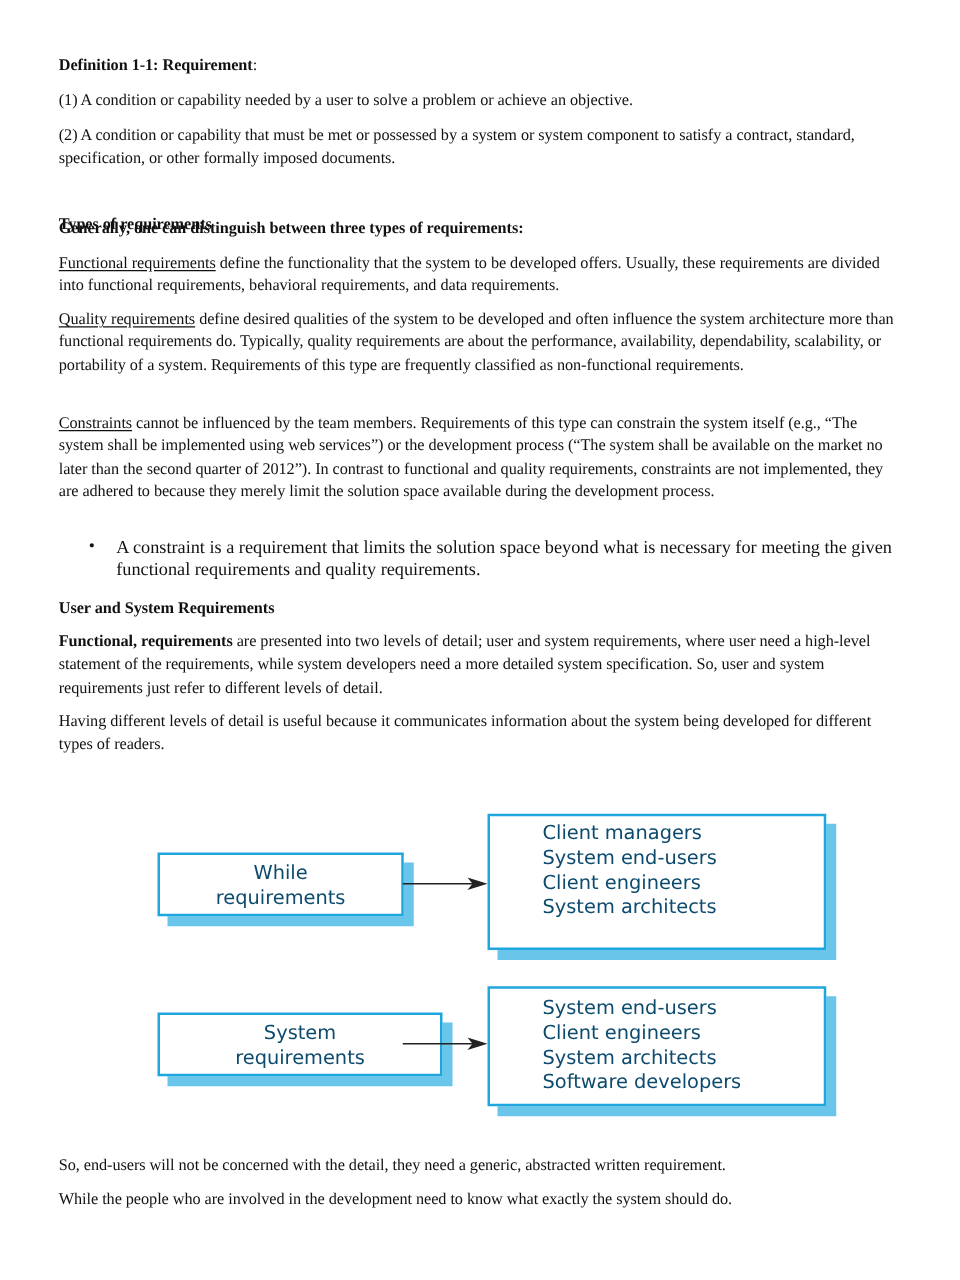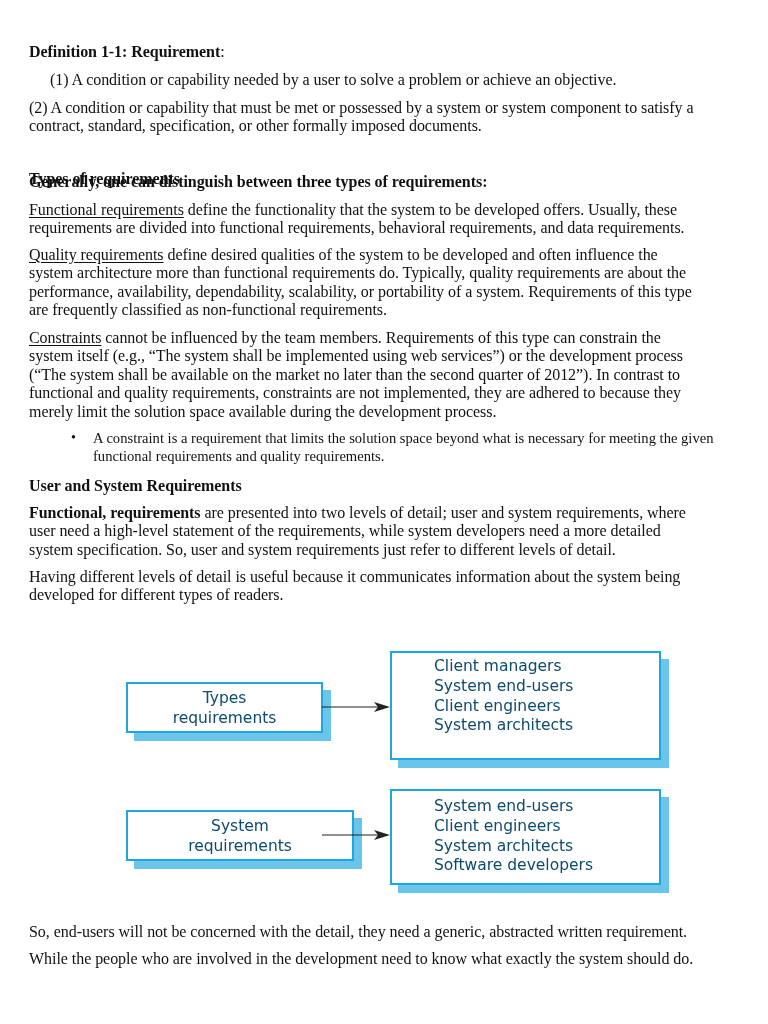--- a/index.html
+++ b/index.html
@@ -1,22 +1,22 @@
 <!DOCTYPE html>
 <html><head>
 <meta charset="utf-8">
 <style>
   html, body { margin: 0; padding: 0; }
   body {
     width: 768px; height: 1024px; background: #ffffff; position: relative; overflow: hidden;
     font-family: "Liberation Serif", "DejaVu Serif", serif; color: #111111;
   }
   .p {
-    position: absolute; left: 29px; width: 675px;
-    font-size: 16px; line-height: 18.4px; margin: 0;
+    position: absolute; left: 47px; width: 675px;
+    font-size: 13px; line-height: 18.4px; margin: 0;
     letter-spacing: -0.05px;
   }
   .b { font-weight: bold; }
   .u { text-decoration: underline; text-underline-offset: 2px; }
   .bullet-wrap { position: absolute; left: 71px; width: 650px; }
   .bullet-dot {
     position: absolute; left: 0; top: 0; font-size: 14px; line-height: 18.4px;
   }
   .bullet-text {
     position: absolute; left: 22px; width: 630px; font-size: 14.6px; line-height: 18.4px;
@@ -36,21 +36,21 @@
     padding-left: 42px; padding-top: 4px; font-size: 15.5px; line-height: 19.8px;
   }
   .box-right div { white-space: nowrap; }
   .arrow { position: absolute; }
 </style>
 </head>
 <body>
 
 <p class="p" style="top:43px;"><span class="b">Definition 1-1: Requirement</span><span>:</span></p>
 
-<p class="p" style="top:71px;margin-left:21px;"> (1) A condition or capability needed by a user to solve a problem or achieve an objective.</p>
+<p class="p" style="top:71px;"> (1) A condition or capability needed by a user to solve a problem or achieve an objective.</p>
 
 <p class="p" style="top:99px;"> (2) A condition or capability that must be met or possessed by a system or system component to satisfy a contract, standard, specification, or other formally imposed documents.</p>
 
 <p class="p b" style="top:146px;margin-top:24px;">Types of requirements</p>
 
 <p class="p" style="top:173px;font-weight:bold;">Generally, one can distinguish between three types of requirements:</p>
 
 <p class="p" style="top:201px;"><span class="u">Functional requirements</span><span> define the functionality that the system to be developed offers. Usually, these requirements are divided into functional requirements, behavioral requirements, and data requirements.</span></p>
 
 <p class="p" style="top:246px;"><span class="u">Quality requirements</span><span> define desired qualities of the system to be developed and often influence the system architecture more than functional requirements do. Typically, quality requirements are about the performance, availability, dependability, scalability, or portability of a system. Requirements of this type are frequently classified as non-functional requirements.</span></p>
@@ -63,21 +63,21 @@
 </div>
 
 <p class="p b" style="top:477px;">User and System Requirements</p>
 
 <p class="p" style="top:504px;"><span class="b">Functional, requirements</span><span> are presented into two levels of detail; user and system requirements, where user need a high-level statement of the requirements, while system developers need a more detailed system specification. So, user and system requirements just refer to different levels of detail.</span></p>
 
 <p class="p" style="top:568px;">Having different levels of detail is useful because it communicates information about the system being developed for different types of readers.</p>
 
 <div>
   <div class="box box-left" style="left:126px; top:682px; width:197px; height:51px;">
-    <div>Types</div>
+    <div>While</div>
     <div>requirements</div>
   </div>
 
   <svg class="arrow" style="left:322px; top:700px;" width="70" height="14">
     <line x1="0" y1="7" x2="58" y2="7" stroke="#222" stroke-width="1.2"></line>
     <path d="M52 2 L68 7 L52 12 L56 7 Z" fill="#222"></path>
   </svg>
 
   <div class="box box-right" style="left:390px; top:651px; width:271px; height:109px; padding-top:4px;">
     <div>Client managers</div>

